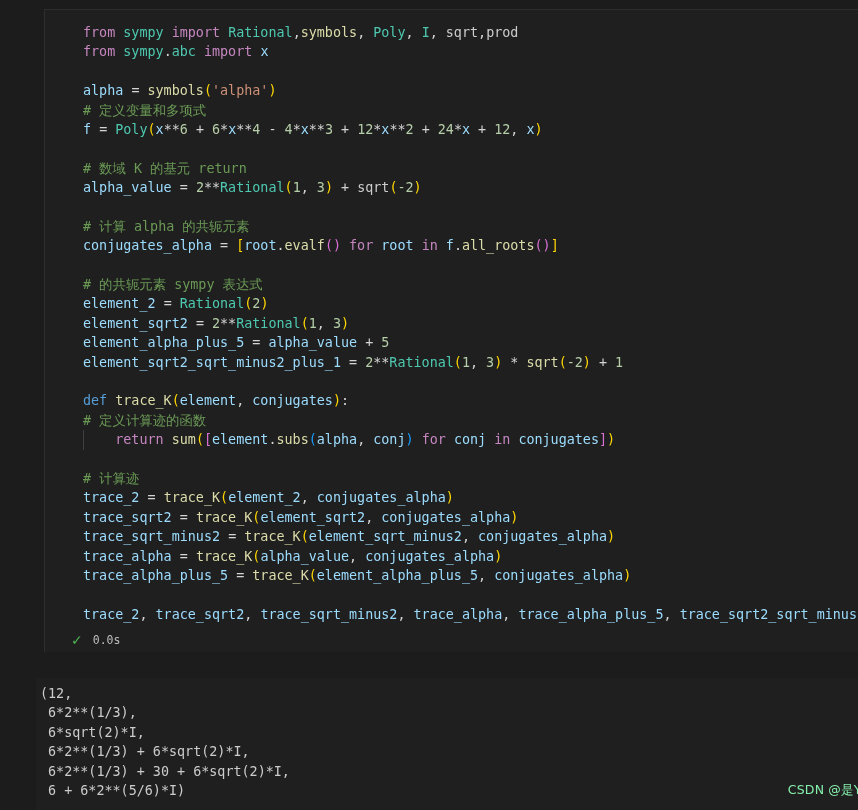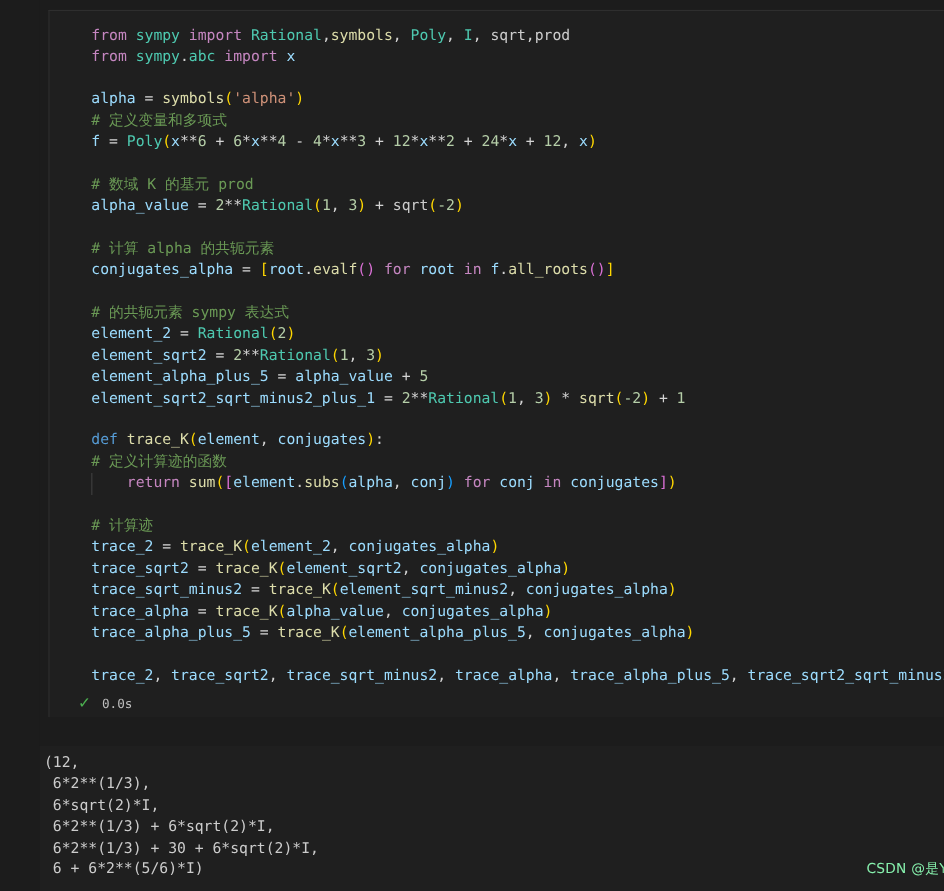--- a/index.html
+++ b/index.html
@@ -146,21 +146,21 @@
       <div class="line blank">&nbsp;</div>
 
       <div class="line"><span class="var">alpha</span> <span class="op">=</span> <span class="fn">symbols</span><span class="p1">(</span><span class="str">'alpha'</span><span class="p1">)</span></div>
 
       <div class="line"><span class="cmt"># 定义变量和多项式</span></div>
 
       <div class="line"><span class="var">f</span> <span class="op">=</span> <span class="cls">Poly</span><span class="p1">(</span><span class="var">x</span><span class="op">**</span><span class="num">6</span> <span class="op">+</span> <span class="num">6</span><span class="op">*</span><span class="var">x</span><span class="op">**</span><span class="num">4</span> <span class="op">-</span> <span class="num">4</span><span class="op">*</span><span class="var">x</span><span class="op">**</span><span class="num">3</span> <span class="op">+</span> <span class="num">12</span><span class="op">*</span><span class="var">x</span><span class="op">**</span><span class="num">2</span> <span class="op">+</span> <span class="num">24</span><span class="op">*</span><span class="var">x</span> <span class="op">+</span> <span class="num">12</span><span class="op">,</span> <span class="var">x</span><span class="p1">)</span></div>
 
       <div class="line blank">&nbsp;</div>
 
-      <div class="line"><span class="cmt"># 数域 K 的基元 prod</span></div>
+      <div class="line"><span class="cmt"># 数域 K 的基元 return</span></div>
 
       <div class="line"><span class="var">alpha_value</span> <span class="op">=</span> <span class="num">2</span><span class="op">**</span><span class="cls">Rational</span><span class="p1">(</span><span class="num">1</span><span class="op">,</span> <span class="num">3</span><span class="p1">)</span> <span class="op">+</span> <span class="plain">sqrt</span><span class="p1">(</span><span class="num">-2</span><span class="p1">)</span></div>
 
       <div class="line blank">&nbsp;</div>
 
       <div class="line"><span class="cmt"># 计算 alpha 的共轭元素</span></div>
 
       <div class="line"><span class="var">conjugates_alpha</span> <span class="op">=</span> <span class="p1">[</span><span class="var">root</span><span class="op">.</span><span class="fn">evalf</span><span class="p2">()</span> <span class="kw">for</span> <span class="var">root</span> <span class="kw">in</span> <span class="var">f</span><span class="op">.</span><span class="fn">all_roots</span><span class="p2">()</span><span class="p1">]</span></div>
 
       <div class="line blank">&nbsp;</div>

